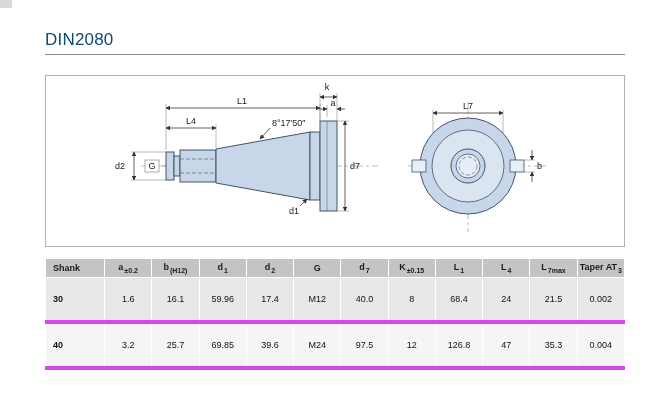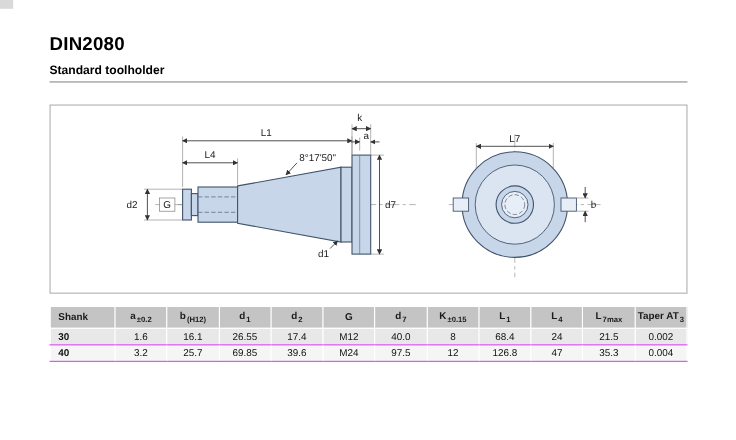--- a/index.html
+++ b/index.html
@@ -6,43 +6,43 @@
   body {
     width:669px; height:400px; overflow:hidden; position:relative;
     background:#ffffff; color:#111;
     font-family:"Liberation Sans", sans-serif;
   }
   .corner-artifact {
     position:absolute; left:0; top:0; width:12px; height:8px; background:#d9d9d9;
   }
   .content { position:absolute; left:45px; top:0; width:580px; }
   .title {
-    font-size:17px; font-weight:bold; margin:30px 0 0 0; color:#000000;
+    font-size:17px; font-weight:normal; margin:30px 0 0 0; color:#0c4a6e;
     letter-spacing:0.2px;
   }
   .subtitle { font-size:11px; font-weight:bold; margin-top:8px; color:#000; }
   .rule { border-top:1px solid #8a8a8a; margin-top:4px; }
   .drawing-panel {
     margin-top:20px; height:170px; border:1px solid #b0b0b0; background:#ffffff;
     position:relative;
   }
   .drawing-panel svg { display:block; }
 
   table.spec {
     margin-top:11px; width:580px; table-layout:fixed; border-collapse:collapse;
     font-size:9px;
   }
   table.spec th {
     background:#c4c4c4; font-weight:bold; text-align:center;
     padding:3px 1px; border:1px solid #ffffff; color:#1a1a1a;
   }
   table.spec th:first-child { text-align:left; padding-left:7px; width:50px; }
   table.spec td {
-    text-align:center; padding:2px 1px; border-left:1px solid #ffffff;
-    border-right:1px solid #ffffff; border-bottom:1px solid #d946ef;
+    text-align:center; padding:16px 1px; border-left:1px solid #ffffff;
+    border-right:1px solid #ffffff; border-bottom:4px solid #d946ef;
   }
   table.spec td.shank { text-align:left; padding-left:7px; font-weight:bold; }
   table.spec tbody tr:nth-child(odd)  { background:#e8e8e8; }
   table.spec tbody tr:nth-child(even) { background:#f5f5f5; }
   table.spec { border-bottom:1px solid #9c9c9c; }
   .sub { font-size:7px; vertical-align:sub; margin-left:1px; }
 
   
   .part  { fill:#c8d6e9; stroke:#41536b; stroke-width:1; }
   .part2 { fill:#dbe4f1; stroke:#41536b; stroke-width:0.8; }
@@ -56,21 +56,20 @@
   .callout-box { fill:#ffffff; stroke:#777; stroke-width:0.6; }
 </style>
 </head>
 <body>
 
 <div class="corner-artifact"></div>
 
 <div class="content">
 
   <h1 class="title">DIN2080</h1>
-  <div class="subtitle">Standard toolholder</div>
   <div class="rule"></div>
 
   <div class="drawing-panel">
     <svg width="578" height="170" viewBox="0 0 578 170">
       <defs>
         <marker id="arr" viewBox="0 0 10 10" refX="9" refY="5" markerWidth="6" markerHeight="6" orient="auto-start-reverse">
           <path d="M0,0 L10,5 L0,10 z" fill="#333"></path>
         </marker>
       </defs>
 
@@ -173,21 +172,21 @@
           <th><span>L</span><span class="sub">4</span></th>
           <th><span>L</span><span class="sub">7max</span></th>
           <th><span>Taper AT</span><span class="sub">3</span></th>
         </tr>
     </thead>
     <tbody>
         <tr>
           <td class="shank">30</td>
           <td>1.6</td>
           <td>16.1</td>
-          <td>26.55</td>
+          <td>59.96</td>
           <td>17.4</td>
           <td>M12</td>
           <td>40.0</td>
           <td>8</td>
           <td>68.4</td>
           <td>24</td>
           <td>21.5</td>
           <td>0.002</td>
         </tr>
         <tr>

